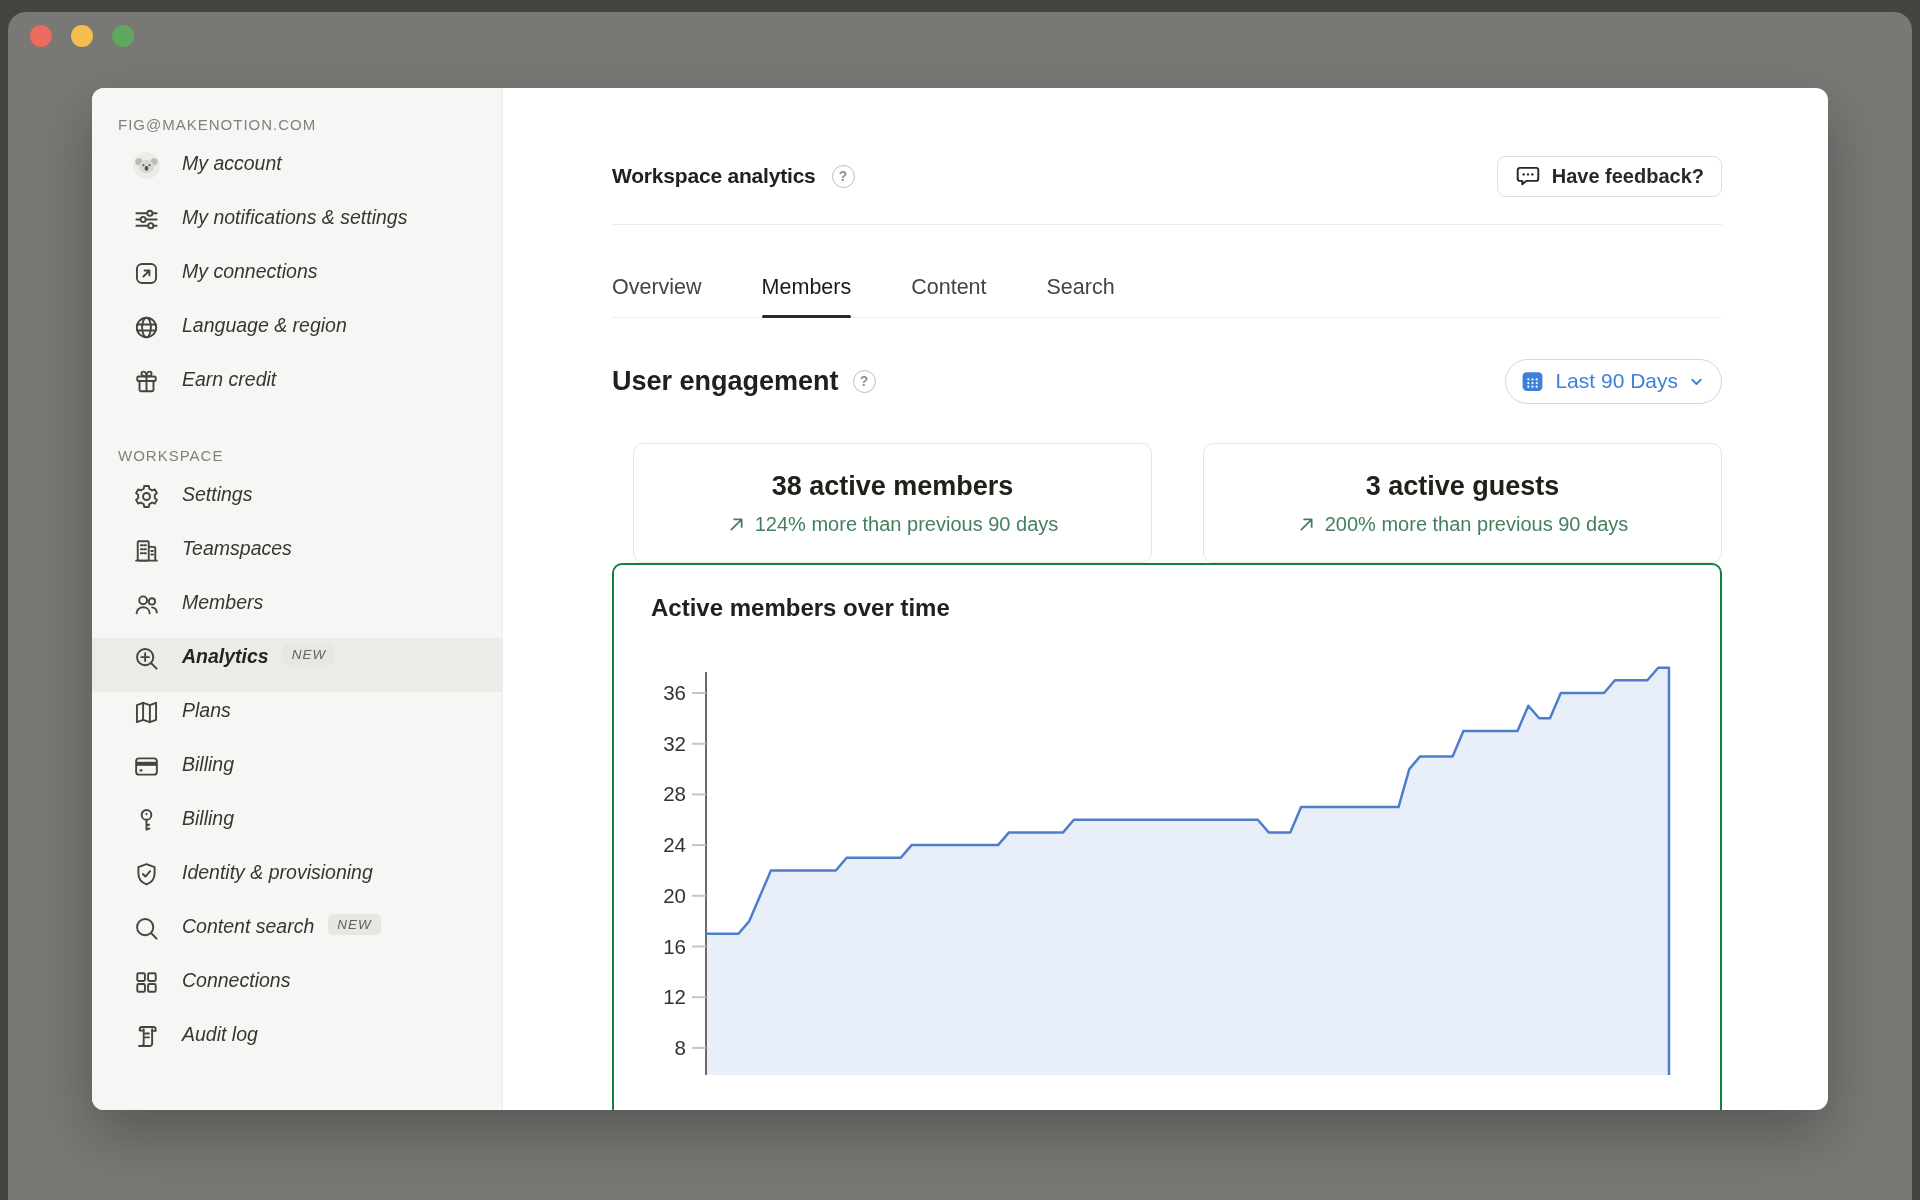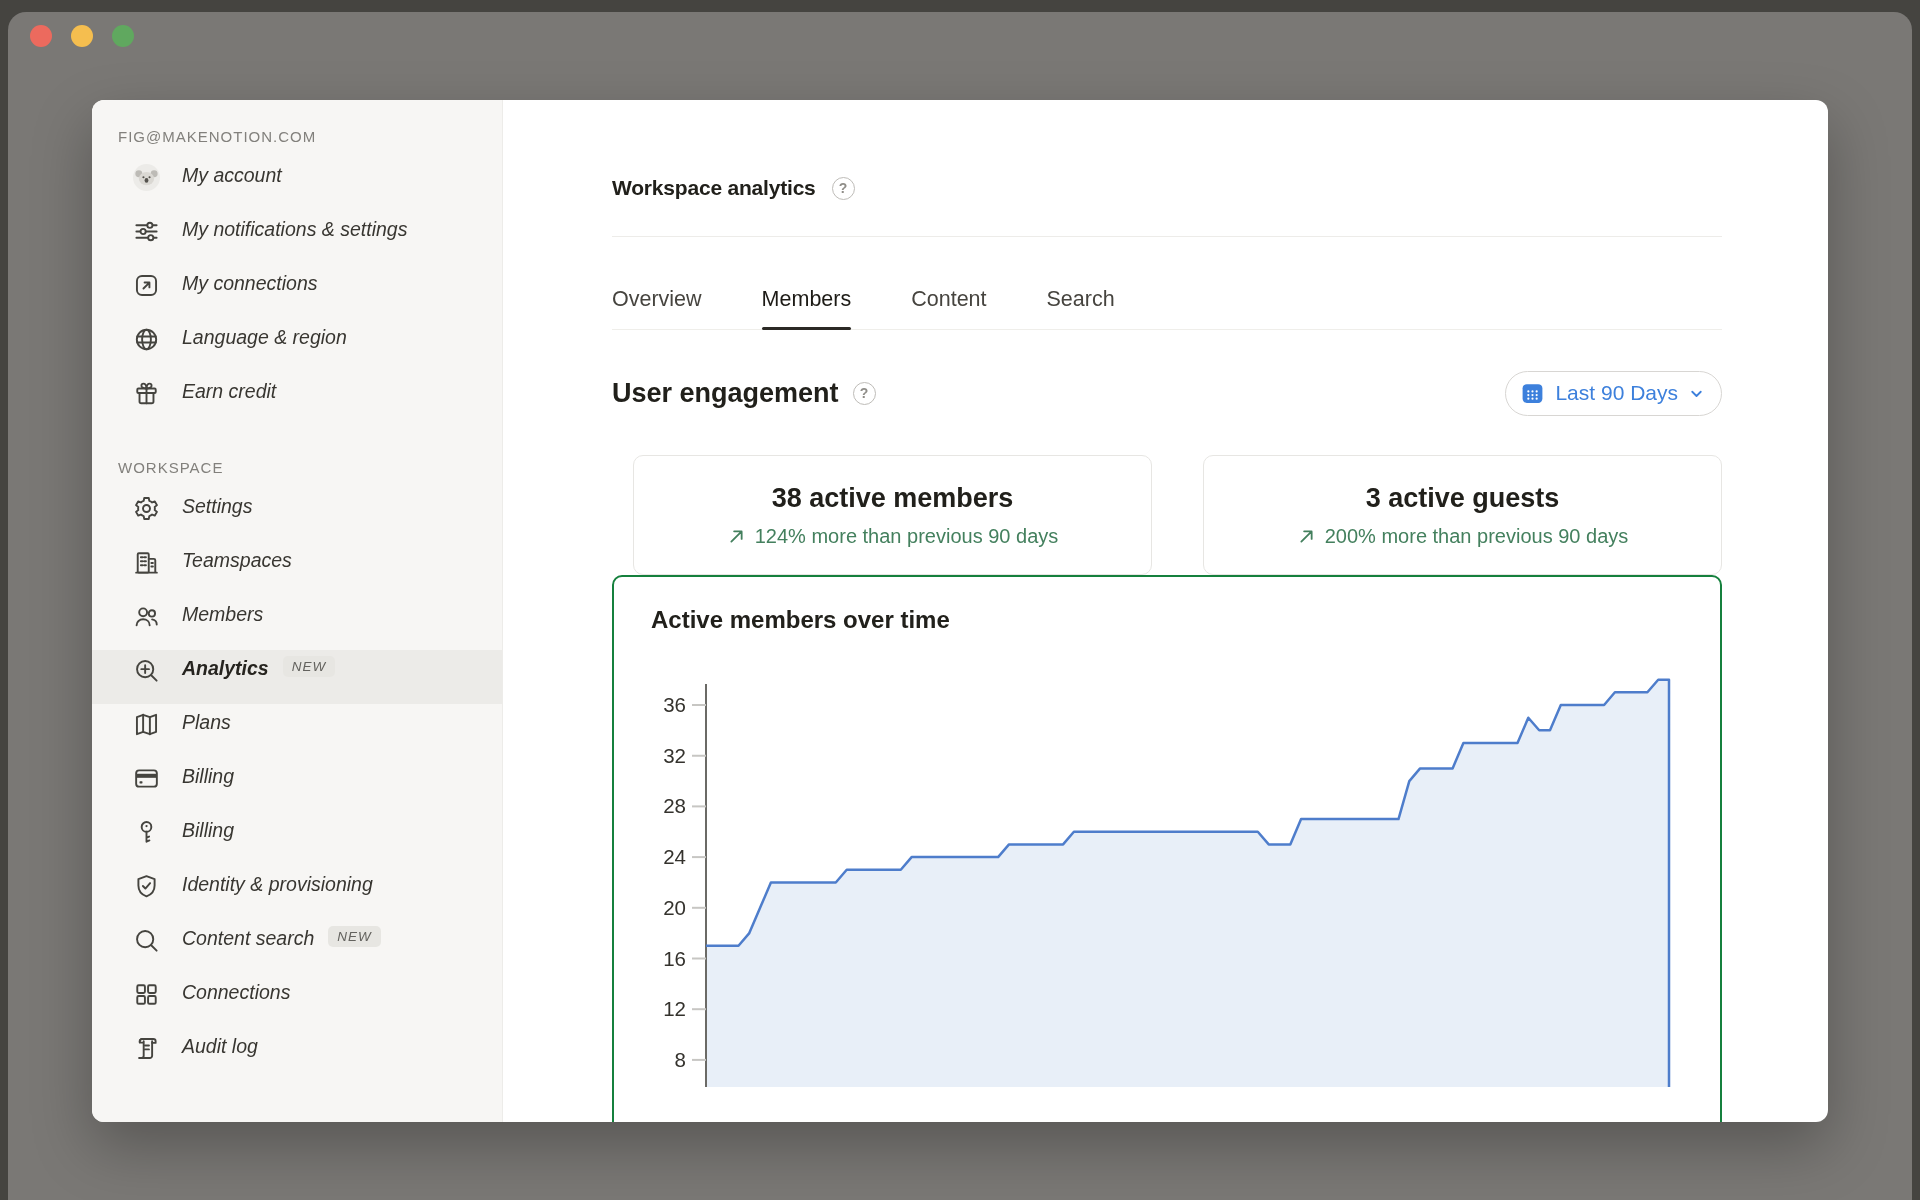--- a/index.html
+++ b/index.html
@@ -9,21 +9,21 @@
   
   .window { position:absolute; left:8px; right:8px; top:12px; bottom:0;
             background:#7a7875; border-radius:18px 18px 0 0; }
   .traffic { position:absolute; top:13px; left:22px; display:flex; gap:19px; }
   .light { width:22px; height:22px; border-radius:50%; }
   .light.red    { background:#ec6a5e; }
   .light.yellow { background:#f5be4f; }
   .light.green  { background:#60a85f; }
 
   
-  .dialog { position:absolute; left:84px; top:88px; width:1736px; height:1022px;
+  .dialog { position:absolute; left:84px; top:76px; width:1736px; height:1022px;
             background:#ffffff; border-radius:12px; overflow:hidden; display:flex;
             box-shadow:0 24px 60px rgba(0,0,0,.28); }
 
   
   .sidebar { width:411px; flex:0 0 411px; background:#f7f6f4; border-right:1px solid #edece9;
              padding-top:28px; overflow:hidden; }
   .sb-section-label { margin:0 26px 12px 26px; font-size:15px; font-weight:500;
                       letter-spacing:1px; color:#82807c; }
   .sb-gap { height:32px; }
   .sb-item { display:flex; align-items:flex-start; min-height:54px; padding:6px 18px 6px 40px;
@@ -273,20 +273,31 @@
           </div>
         </div>
     </div>
 
     <div class="main">
       <div class="hdr-row">
         <div class="hdr-left">
           <span class="page-title">Workspace analytics</span>
           <span class="help">?</span>
         </div>
+        <button class="feedback-btn">
+          <span style="display:flex;">
+            <svg viewBox="0 0 24 24" fill="none" stroke="#2a2823" stroke-width="1.8" stroke-linejoin="round" stroke-linecap="round">
+              <path d="M4.5 4.5 h15 a2 2 0 0 1 2 2 v8 a2 2 0 0 1 -2 2 H10.5 l-3.8 3.2 v-3.2 H4.5 a2 2 0 0 1 -2-2 v-8 a2 2 0 0 1 2-2 Z"></path>
+              <circle cx="8" cy="10.5" r="1.1" fill="#2a2823" stroke="none"></circle>
+              <circle cx="12" cy="10.5" r="1.1" fill="#2a2823" stroke="none"></circle>
+              <circle cx="16" cy="10.5" r="1.1" fill="#2a2823" stroke="none"></circle>
+            </svg>
+          </span>
+          <span>Have feedback?</span>
+        </button>
       </div>
 
       <div class="divider"></div>
 
       <div class="tabs" id="tabs">
           <div class="tab">Overview</div>
           <div class="tab active">Members</div>
           <div class="tab">Content</div>
           <div class="tab">Search</div>
         </div>

